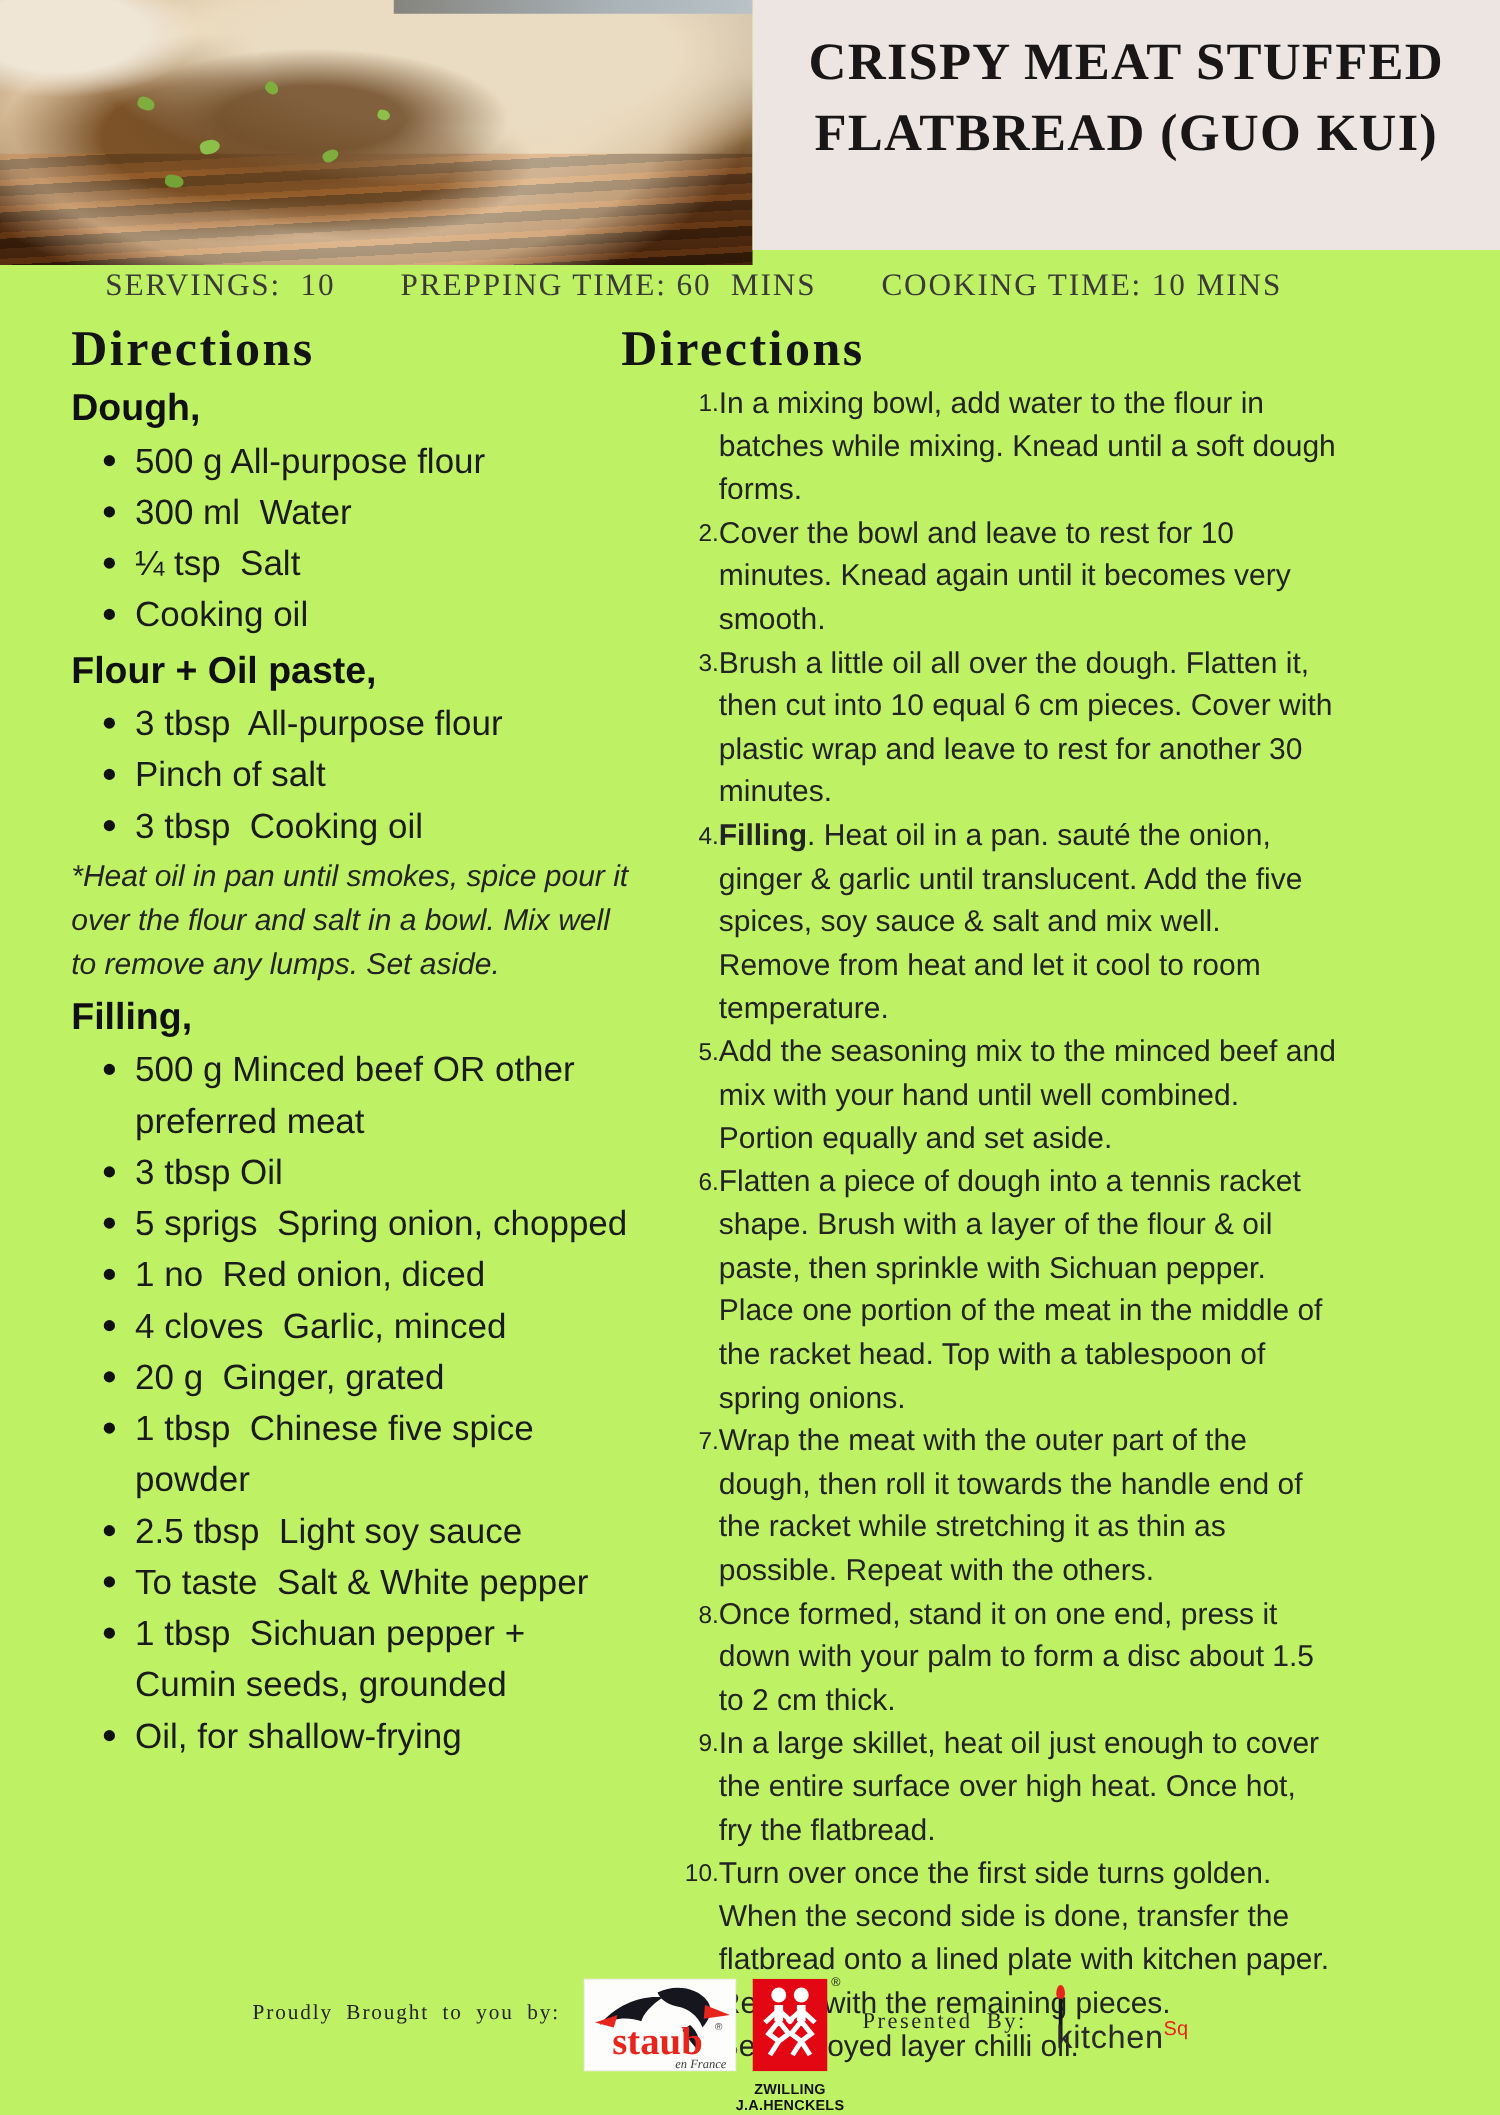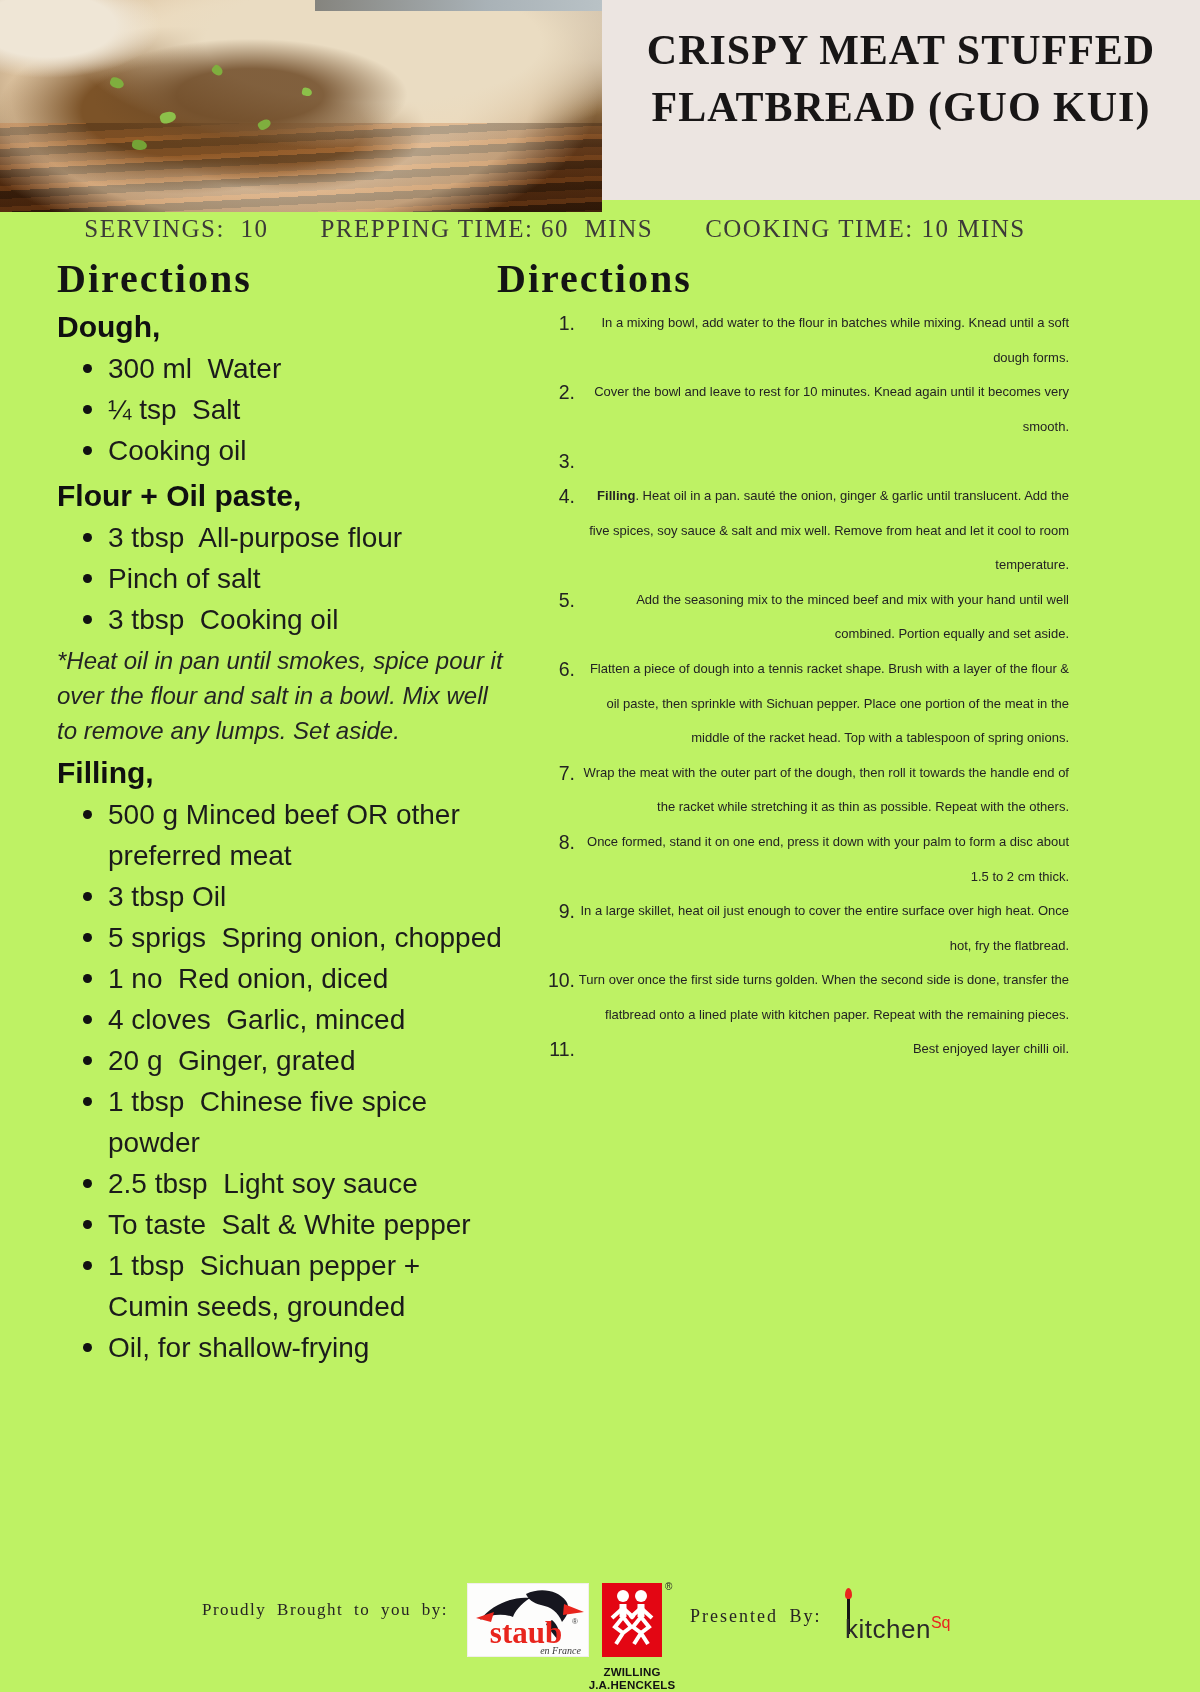--- a/index.html
+++ b/index.html
@@ -50,21 +50,21 @@
   .ing-section-title{font-weight:700;font-size:30px;line-height:42px;color:#101010;margin-top:4px;}
   .ing-list{list-style:none;margin:0;padding:0 0 0 51px;width:400px;}
   .ing-list li{position:relative;font-size:28px;line-height:41px;color:#1b1b1b;white-space:pre-wrap;}
   .ing-list li::before{content:'';position:absolute;left:-25px;top:16px;width:9px;height:9px;border-radius:50%;background:#111;}
   .ing-note{font-style:italic;font-size:24px;line-height:35px;color:#242424;margin:3px 0 2px 0;}
   .ing-note div{white-space:nowrap;}
 
   .steps{margin-top:3px;}
   .step{display:flex;align-items:flex-start;}
   .step-num{flex:none;width:78px;text-align:right;font-size:19.5px;line-height:34.6px;color:#232323;}
-  .step-text{width:494px;font-size:13px;line-height:34.6px;color:#232323;white-space:pre-wrap;text-align:right;}
+  .step-text{width:494px;font-size:24px;line-height:34.6px;color:#232323;white-space:pre-wrap;}
   .step-text b{font-weight:700;}
 
   
   .footer-label{position:absolute;font-family:"Liberation Serif","DejaVu Serif",serif;font-size:17px;
       letter-spacing:1.5px;word-spacing:5px;color:#262423;}
   .brought{left:202px;top:1600px;}
   .presented{left:690px;top:1606px;font-size:18px;letter-spacing:2px;}
   .staub-box{position:absolute;left:468px;top:1584px;width:120px;height:72px;background:#fdfdfc;box-shadow:0 0 0 1px #f1efec;}
   .zwilling-box{position:absolute;left:602px;top:1583px;width:60px;height:74px;}
   .zwilling-r{position:absolute;left:665px;top:1581px;font-size:10px;color:#222;}
@@ -101,20 +101,21 @@
     <span>SERVINGS:  10</span>
     <span>PREPPING TIME: 60  MINS</span>
     <span>COOKING TIME: 10 MINS</span>
   </div>
 
   <div class="col-left">
     <h2 class="col-h">Directions</h2>
     <div id="ingredients-sections">
         <div class="ing-section-title">Dough,</div>
         <ul class="ing-list">
+          <li>500 g All-purpose flour</li>
           <li>300 ml  Water</li>
           <li>¼ tsp  Salt</li>
           <li>Cooking oil</li>
         </ul>
         <div class="ing-section-title">Flour + Oil paste,</div>
         <ul class="ing-list">
           <li>3 tbsp  All-purpose flour</li>
           <li>Pinch of salt</li>
           <li>3 tbsp  Cooking oil</li>
         </ul>
@@ -146,20 +147,21 @@
         <div class="step">
           <span class="step-num">1.</span>
           <span class="step-text">In a mixing bowl, add water to the flour in batches while mixing. Knead until a soft dough forms.</span>
         </div>
         <div class="step">
           <span class="step-num">2.</span>
           <span class="step-text">Cover the bowl and leave to rest for 10 minutes. Knead again until it becomes very smooth.</span>
         </div>
         <div class="step">
           <span class="step-num">3.</span>
+          <span class="step-text">Brush a little oil all over the dough. Flatten it, then cut into 10 equal 6 cm pieces. Cover with plastic wrap and leave to rest for another 30 minutes.</span>
         </div>
         <div class="step">
           <span class="step-num">4.</span>
           <span class="step-text"><b>Filling</b>. Heat oil in a pan. sauté the onion, ginger &amp; garlic until translucent. Add the five spices, soy sauce &amp; salt and mix well. Remove from heat and let it cool to room temperature.</span>
         </div>
         <div class="step">
           <span class="step-num">5.</span>
           <span class="step-text">Add the seasoning mix to the minced beef and mix with your hand until well combined. Portion equally and set aside.</span>
         </div>
         <div class="step">

